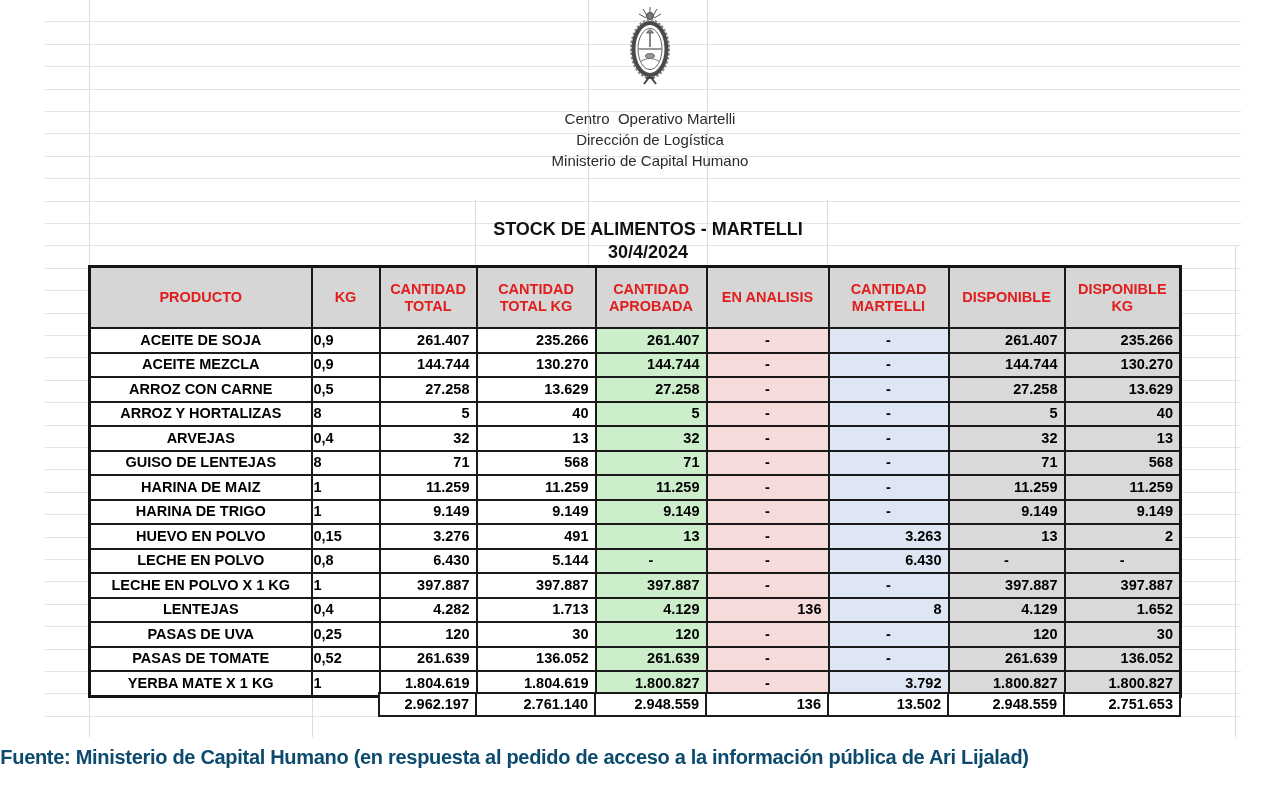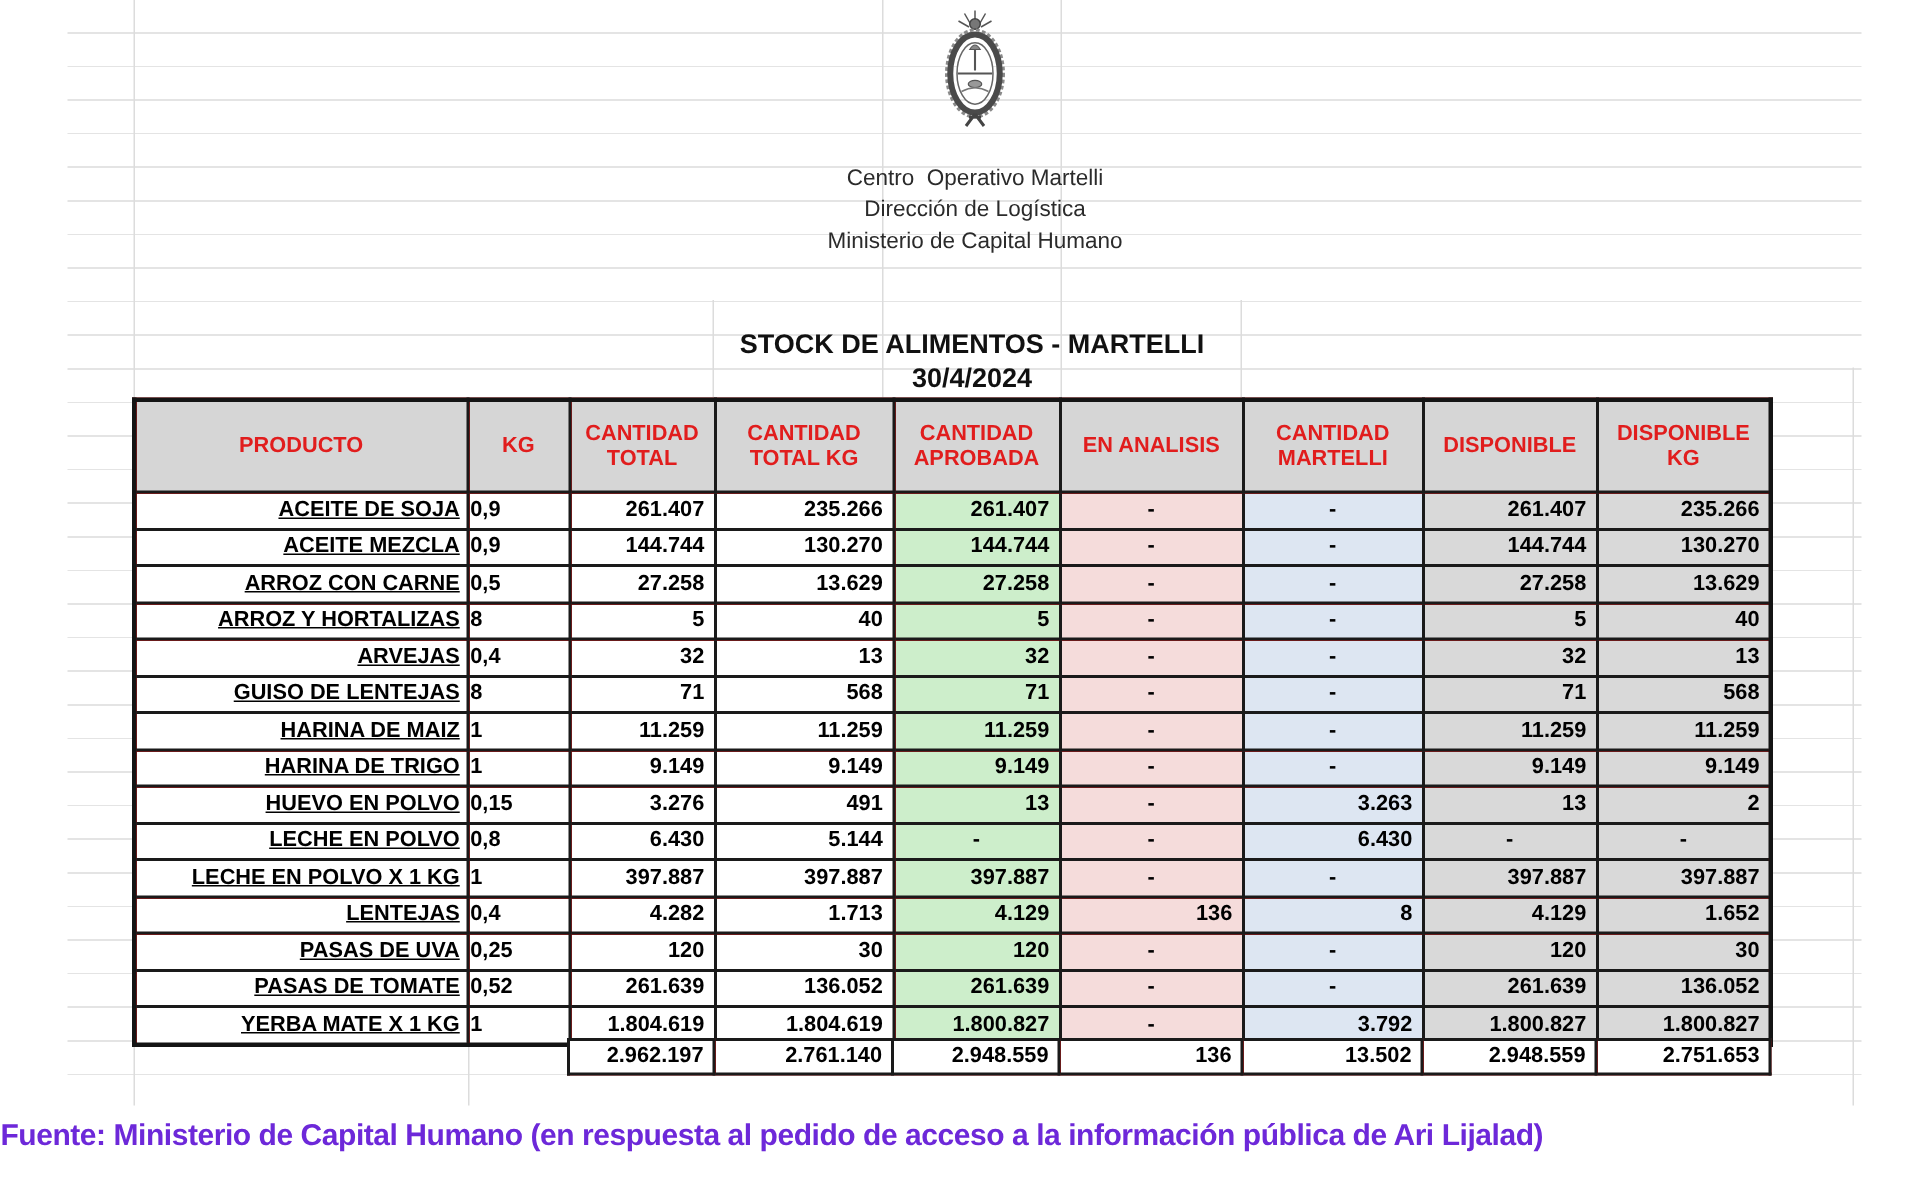--- a/index.html
+++ b/index.html
@@ -16,48 +16,48 @@
   .vline{position:absolute;width:1px;background:#dcdcdc;}
 
   .org-block{position:absolute;left:0;top:108px;width:1300px;text-align:center;}
   .org-line{font-size:15px;color:#2b2b2b;line-height:21px;white-space:pre;}
 
   .doc-title{position:absolute;left:0;top:219px;width:1296px;text-align:center;
     font-size:18px;font-weight:bold;color:#111;}
   .doc-date{position:absolute;left:0;top:242px;width:1296px;text-align:center;
     font-size:18px;font-weight:bold;color:#111;}
 
-  table.stock{border-collapse:collapse;table-layout:fixed;background:#b91c1c;}
+  table.stock{border-collapse:collapse;table-layout:fixed;background:#6d28d9;}
   .stock-main{position:absolute;left:88px;top:265px;border:3px solid #141414;}
   .stock-totals{position:absolute;left:378px;top:692px;}
   table.stock th, table.stock td{
     border:2px solid #1a1a1a;font-weight:bold;color:#000;
     overflow:hidden;white-space:nowrap;line-height:1.15;
   }
   table.stock th{
     height:59px;background:var(--header-bg,#d6d6d6);color:var(--header-red,#e11d1d);
     font-size:14.5px;text-align:center;vertical-align:middle;white-space:normal;
     padding:0 4px;letter-spacing:0;
   }
   table.stock td{height:20.5px;font-size:14.5px;background:#fff;vertical-align:middle;}
-  #table-body .col-producto{text-align:right;padding:0 4px;text-decoration:underline;}
+  #table-body .col-producto{text-align:center;padding:0 4px;}
   .col-kg{}
   .col-cantidad_total,.col-cantidad_total_kg,.col-cantidad_aprobada,
   .col-en_analisis,.col-cantidad_rechazada,.col-disponible,.col-disponible_kg{
     text-align:right;padding:0 6px;
   }
   #table-body .col-cantidad_aprobada{background:var(--approved-bg,#cdeecb);}
   #table-body .col-en_analisis{background:var(--analysis-bg,#f5dcdb);}
   #table-body .col-cantidad_rechazada{background:var(--rejected-bg,#dde6f2);}
   #table-body .col-disponible,#table-body .col-disponible_kg{background:var(--available-bg,#d9d9d9);}
   #table-body td.dash{text-align:center;padding:0;}
   .stock-totals td{height:18px;border:3px solid #141414;font-size:14.5px;}
 
   .footer-line{position:absolute;left:0;top:746px;width:1029px;text-align:center;
-    font-size:20px;font-weight:600;letter-spacing:-0.3px;color:#6d28d9;}
+    font-size:20px;font-weight:600;letter-spacing:-0.3px;color:#0c4a6e;}
 
   .emblem{position:absolute;left:620px;top:6px;}
 </style>
 </head>
 <body>
 
 <div class="sheet-grid"></div>
 <div class="vline" style="left:89px;top:0;height:737px;"></div>
 <div class="vline" style="left:588px;top:0;height:265px;"></div>
 <div class="vline" style="left:707px;top:0;height:265px;"></div>

